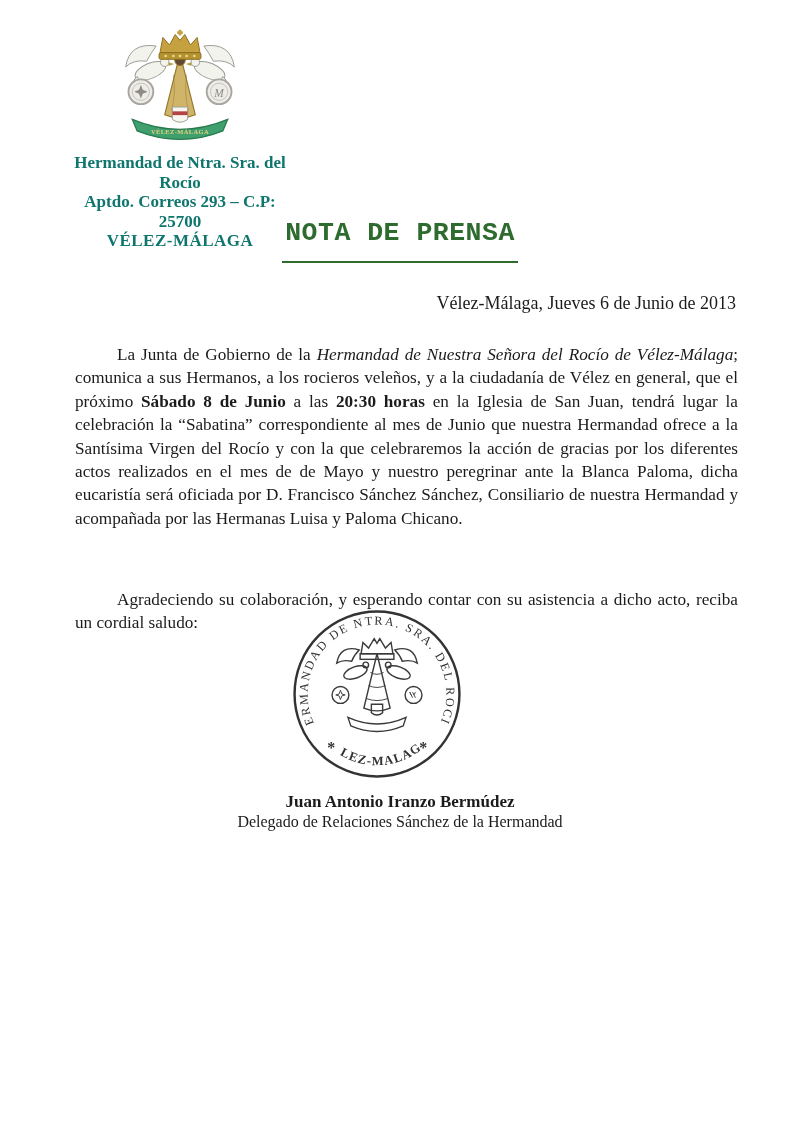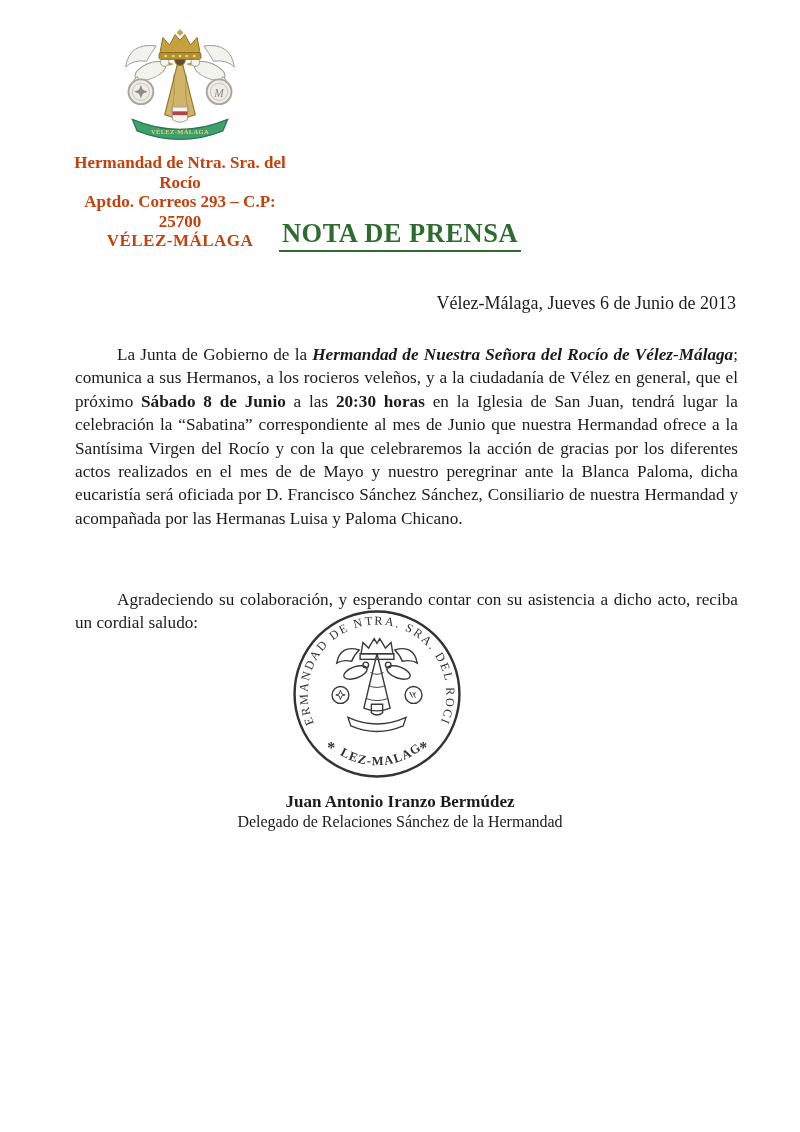--- a/index.html
+++ b/index.html
@@ -4,38 +4,38 @@
 <style>
   html,body{margin:0;padding:0;background:#e9e9e9;}
   .page{
     width:800px;height:1132px;background:#ffffff;position:relative;
     margin:0 auto;font-family:"Liberation Serif","DejaVu Serif",serif;
     color:#1b1b1b;overflow:hidden;
   }
   
   .header-block{position:absolute;top:28px;left:64px;width:232px;text-align:center;}
   .crest-logo{width:124px;height:118px;display:inline-block;}
-  .org-lines{margin-top:3px;color:#c2410c;font-weight:bold;line-height:19.5px;font-size:17px;}
+  .org-lines{margin-top:3px;color:#0f766e;font-weight:bold;line-height:19.5px;font-size:17px;}
   .org-city{letter-spacing:.5px;}
   
   .title-row{position:absolute;top:218px;left:0;right:0;text-align:center;}
   .doc-title{
     display:inline-block;color:#2e6b2e;font-size:26.5px;font-weight:bold;
-    letter-spacing:.5px;border-bottom:2.5px solid #2e6b2e;padding:0 3px 1px 3px;
+    letter-spacing:.5px;border-bottom:2.5px solid #2e6b2e;padding:0 3px 13px 3px;font-family:Liberation Mono, monospace;
   }
   
   .dateline{position:absolute;top:293px;right:64px;font-size:18px;margin-left:40px;}
   
   .para{
     position:absolute;left:75px;right:62px;font-size:17.2px;line-height:23.4px;
     text-align:justify;text-indent:42px;margin:0;
   }
   .p1{top:343px;}
   .p2{top:588px;}
-  .bi{font-weight:bold;font-style:italic;}
+  .bi{font-weight:normal;font-style:italic;}
   .b{font-weight:bold;}
   
   .stamp{position:absolute;top:605px;left:288px;width:178px;height:178px;}
   
   .signature{position:absolute;top:792px;left:0;right:0;text-align:center;line-height:20px;}
   .sig-name{font-size:17px;font-weight:bold;}
   .sig-role{font-size:16px;}
 </style>
 </head>
 <body>

